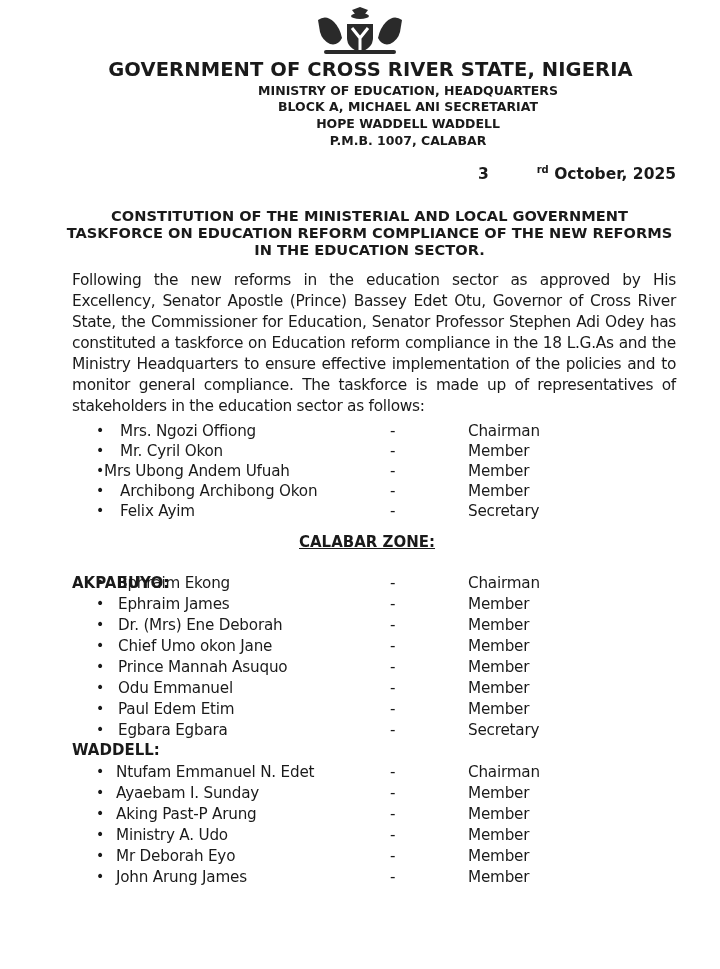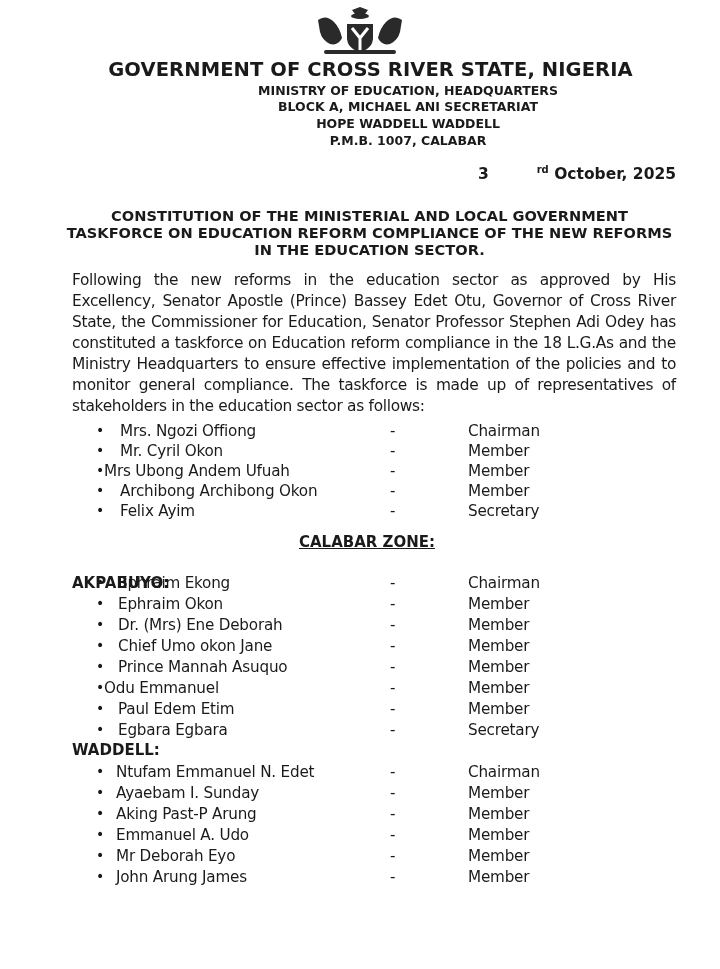--- a/index.html
+++ b/index.html
@@ -105,21 +105,21 @@
 <div class="lga" style="top:574px">AKPABUYO:</div>
 <div class="list">
   <div class="row" style="top:574px">
       <span class="bullet" style="left:96px">•</span>
       <span class="name" style="left:118px">Ephraim Ekong</span>
       <span class="dash">-</span>
       <span class="role">Chairman</span>
     </div>
   <div class="row" style="top:595px">
       <span class="bullet" style="left:96px">•</span>
-      <span class="name" style="left:118px">Ephraim Okon</span>
+      <span class="name" style="left:118px">Ephraim James</span>
       <span class="dash">-</span>
       <span class="role">Member</span>
     </div>
   <div class="row" style="top:616px">
       <span class="bullet" style="left:96px">•</span>
       <span class="name" style="left:118px">Dr. (Mrs) Ene Deborah</span>
       <span class="dash">-</span>
       <span class="role">Member</span>
     </div>
   <div class="row" style="top:637px">
@@ -129,21 +129,21 @@
       <span class="role">Member</span>
     </div>
   <div class="row" style="top:658px">
       <span class="bullet" style="left:96px">•</span>
       <span class="name" style="left:118px">Prince Mannah Asuquo</span>
       <span class="dash">-</span>
       <span class="role">Member</span>
     </div>
   <div class="row" style="top:679px">
       <span class="bullet" style="left:96px">•</span>
-      <span class="name" style="left:104px">Odu Emmanuel</span>
+      <span class="name" style="left:118px">Odu Emmanuel</span>
       <span class="dash">-</span>
       <span class="role">Member</span>
     </div>
   <div class="row" style="top:700px">
       <span class="bullet" style="left:96px">•</span>
       <span class="name" style="left:118px">Paul Edem Etim</span>
       <span class="dash">-</span>
       <span class="role">Member</span>
     </div>
   <div class="row" style="top:721px">
@@ -169,21 +169,21 @@
       <span class="role">Member</span>
     </div>
   <div class="row" style="top:805px">
       <span class="bullet" style="left:96px">•</span>
       <span class="name" style="left:116px">Aking Past-P Arung</span>
       <span class="dash">-</span>
       <span class="role">Member</span>
     </div>
   <div class="row" style="top:826px">
       <span class="bullet" style="left:96px">•</span>
-      <span class="name" style="left:116px">Emmanuel A. Udo</span>
+      <span class="name" style="left:116px">Ministry A. Udo</span>
       <span class="dash">-</span>
       <span class="role">Member</span>
     </div>
   <div class="row" style="top:847px">
       <span class="bullet" style="left:96px">•</span>
       <span class="name" style="left:116px">Mr Deborah Eyo</span>
       <span class="dash">-</span>
       <span class="role">Member</span>
     </div>
   <div class="row" style="top:868px">

